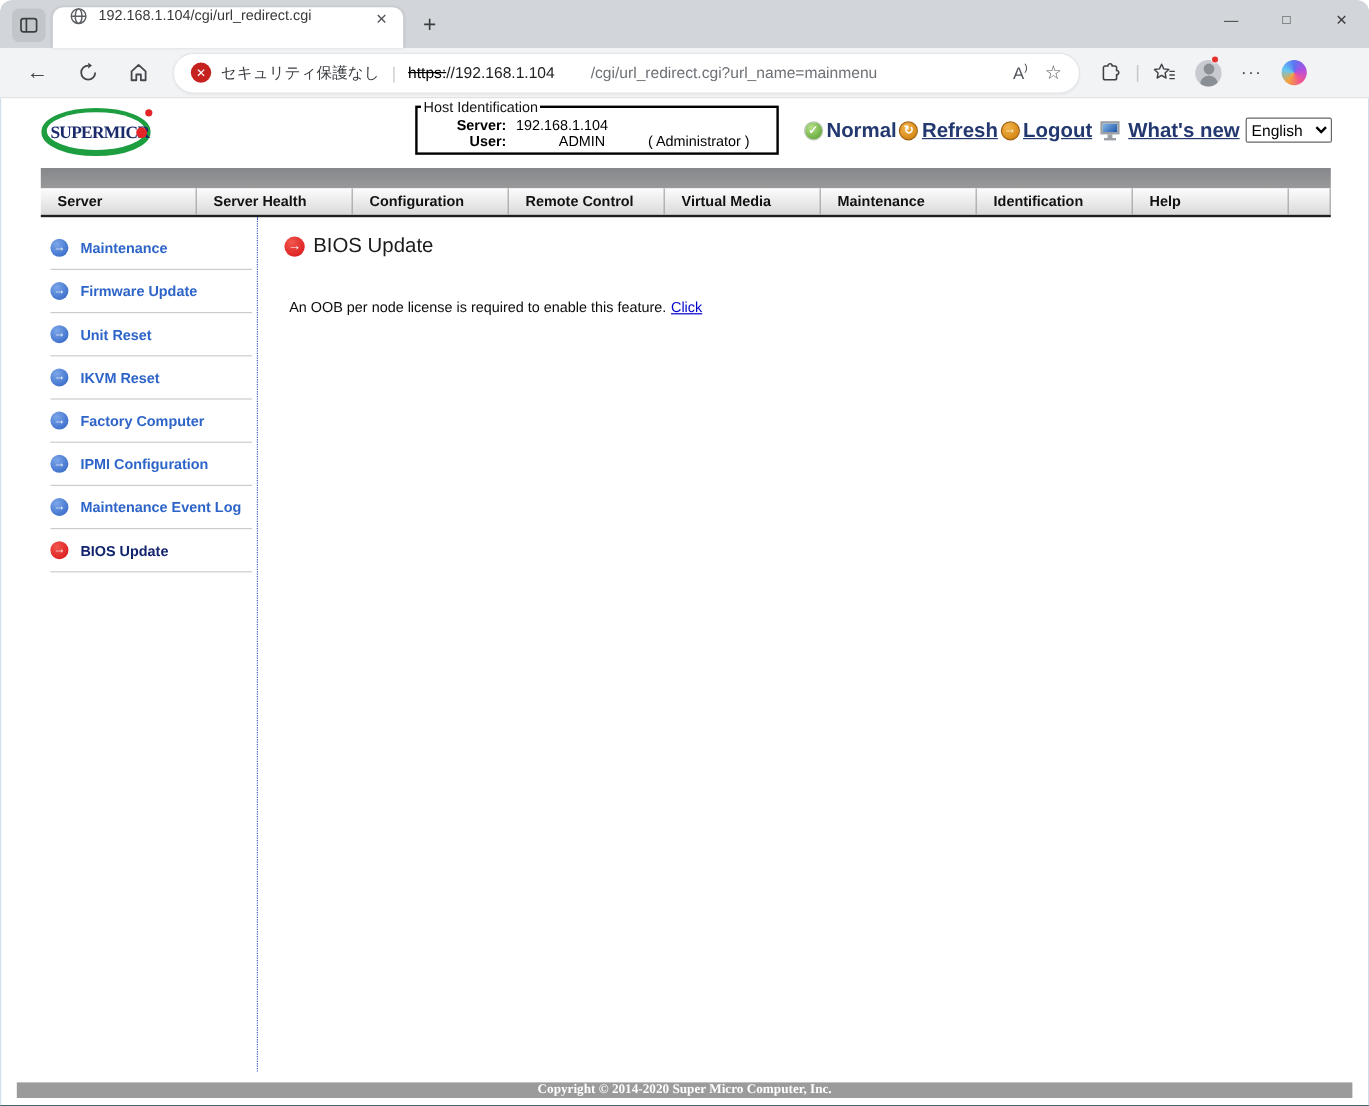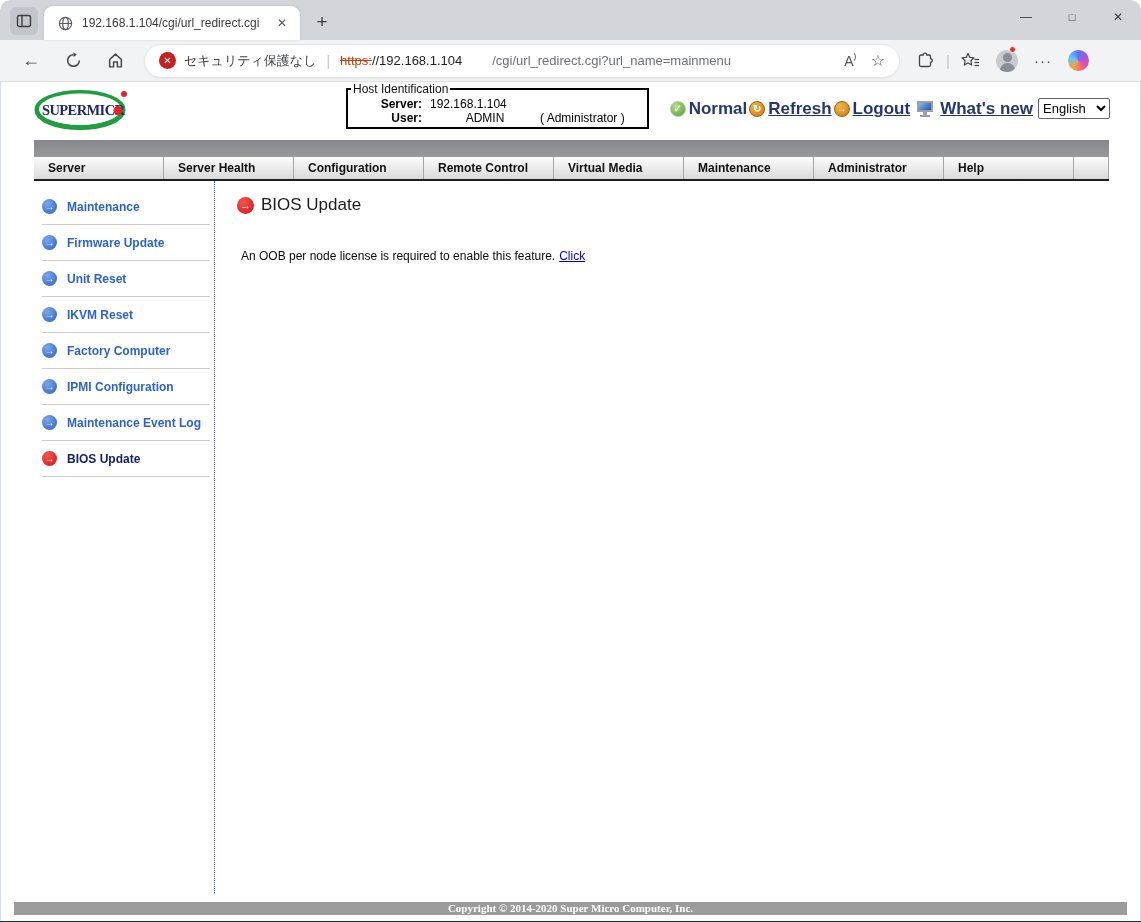--- a/index.html
+++ b/index.html
@@ -6,21 +6,21 @@
   html,body { background:#fff; }
   body { font-family:"Liberation Sans", sans-serif; width:1141px; }
   .window { width:1141px; height:922px; overflow:hidden; position:relative;
             border-radius:10px 10px 0 0; background:#fff; }
 
   
   .titlebar { height:40px; background:#d2d5d9; display:flex; align-items:flex-end; position:relative;
               border-radius:10px 10px 0 0; }
   .tab-actions { width:28px; height:28px; margin:0 6px 5px 10px; border-radius:6px; background:#c2c6ca;
                  display:flex; align-items:center; justify-content:center; cursor:pointer; }
-  .tab { width:256px; height:34px; background:#fff; border-radius:9px 9px 0 0; display:flex; align-items:center;
+  .tab { width:292px; height:34px; background:#fff; border-radius:9px 9px 0 0; display:flex; 
          padding:0 8px 0 14px; box-shadow:0 0 3px rgba(0,0,0,.12); }
   .tab-title { font-size:12px; color:#38393b; white-space:nowrap; overflow:hidden; width:178px; margin-left:9px; }
   .tab-close { margin-left:auto; font-size:12px; color:#54565a; width:20px; height:20px; border-radius:4px;
                display:flex; align-items:center; justify-content:center; cursor:pointer; }
   .new-tab { font-size:19px; color:#3c3e41; width:28px; height:28px; margin:0 0 4px 8px; border-radius:6px;
              display:flex; align-items:center; justify-content:center; cursor:pointer; font-weight:400; }
   .win-controls { position:absolute; right:0; top:0; height:34px; display:flex; }
   .win-btn { width:46px; height:34px; display:flex; align-items:center; justify-content:center;
              font-size:12px; color:#3a3c3e; cursor:pointer; }
   .win-btn.max { font-size:11px; }
@@ -30,21 +30,21 @@
              border-bottom:1px solid #dcdee1; }
   .nav-btn { width:34px; height:34px; border-radius:6px; display:flex; align-items:center; justify-content:center;
              color:#44474b; font-size:18px; cursor:pointer; flex:0 0 auto; margin:0 4px; }
   .addr { flex:0 0 auto; width:756px; height:34px; background:#fff; border:1px solid #e3e5e8; border-radius:17px;
           margin:0 8px; display:flex; align-items:center; padding:0 14px; box-shadow:0 1px 2px rgba(0,0,0,.05); }
   .sec-badge { width:17px; height:17px; border-radius:50%; background:#c5221f; color:#fff; font-size:10px;
                display:flex; align-items:center; justify-content:center; flex:0 0 auto; cursor:pointer; }
   .sec-label { font-size:13px; color:#3b3e42; margin:0 10px 0 8px; white-space:nowrap; cursor:pointer; }
   .addr-sep { color:#c9ccd0; font-size:14px; margin-right:10px; }
   .url { font-size:13px; white-space:nowrap; overflow:hidden; }
-  .url .proto { color:#c2410c; text-decoration:line-through; }
+  .url .proto { color:#000000; text-decoration:line-through; }
   .url .host { color:#202124; }
   .url .path { color:#6d7176;padding-left:30px; }
   .addr-right { margin-left:auto; display:flex; align-items:center; gap:14px; }
   .addr-ico { color:#50535a; font-size:14px; cursor:pointer; }
   .star { font-size:16px; }
   .chrome-right { display:flex; align-items:center; margin-left:2px; gap:6px; }
   .chrome-ico { width:30px; height:30px; display:flex; align-items:center; justify-content:center; cursor:pointer; }
   .vdiv { color:#c3c6ca; font-size:15px; }
   .avatar { width:22px; height:22px; border-radius:50%; background:#c7cace; position:relative; overflow:hidden; }
   .avatar::before { content:""; position:absolute; width:9px; height:9px; border-radius:50%; background:#8a8f95; left:6.5px; top:3px; }
@@ -259,21 +259,21 @@
 
         <li class="menu-item">
           <span>Virtual Media</span>
         </li>
 
         <li class="menu-item">
           <span>Maintenance</span>
         </li>
 
         <li class="menu-item">
-          <span>Administrator</span>
+          <span>Identification</span>
         </li>
 
         <li class="menu-item">
           <span>Help</span>
         </li>
       <li class="menu-item menu-fill"></li>
       </ul>
 
     <div class="page-body">
       <div class="sidebar">

